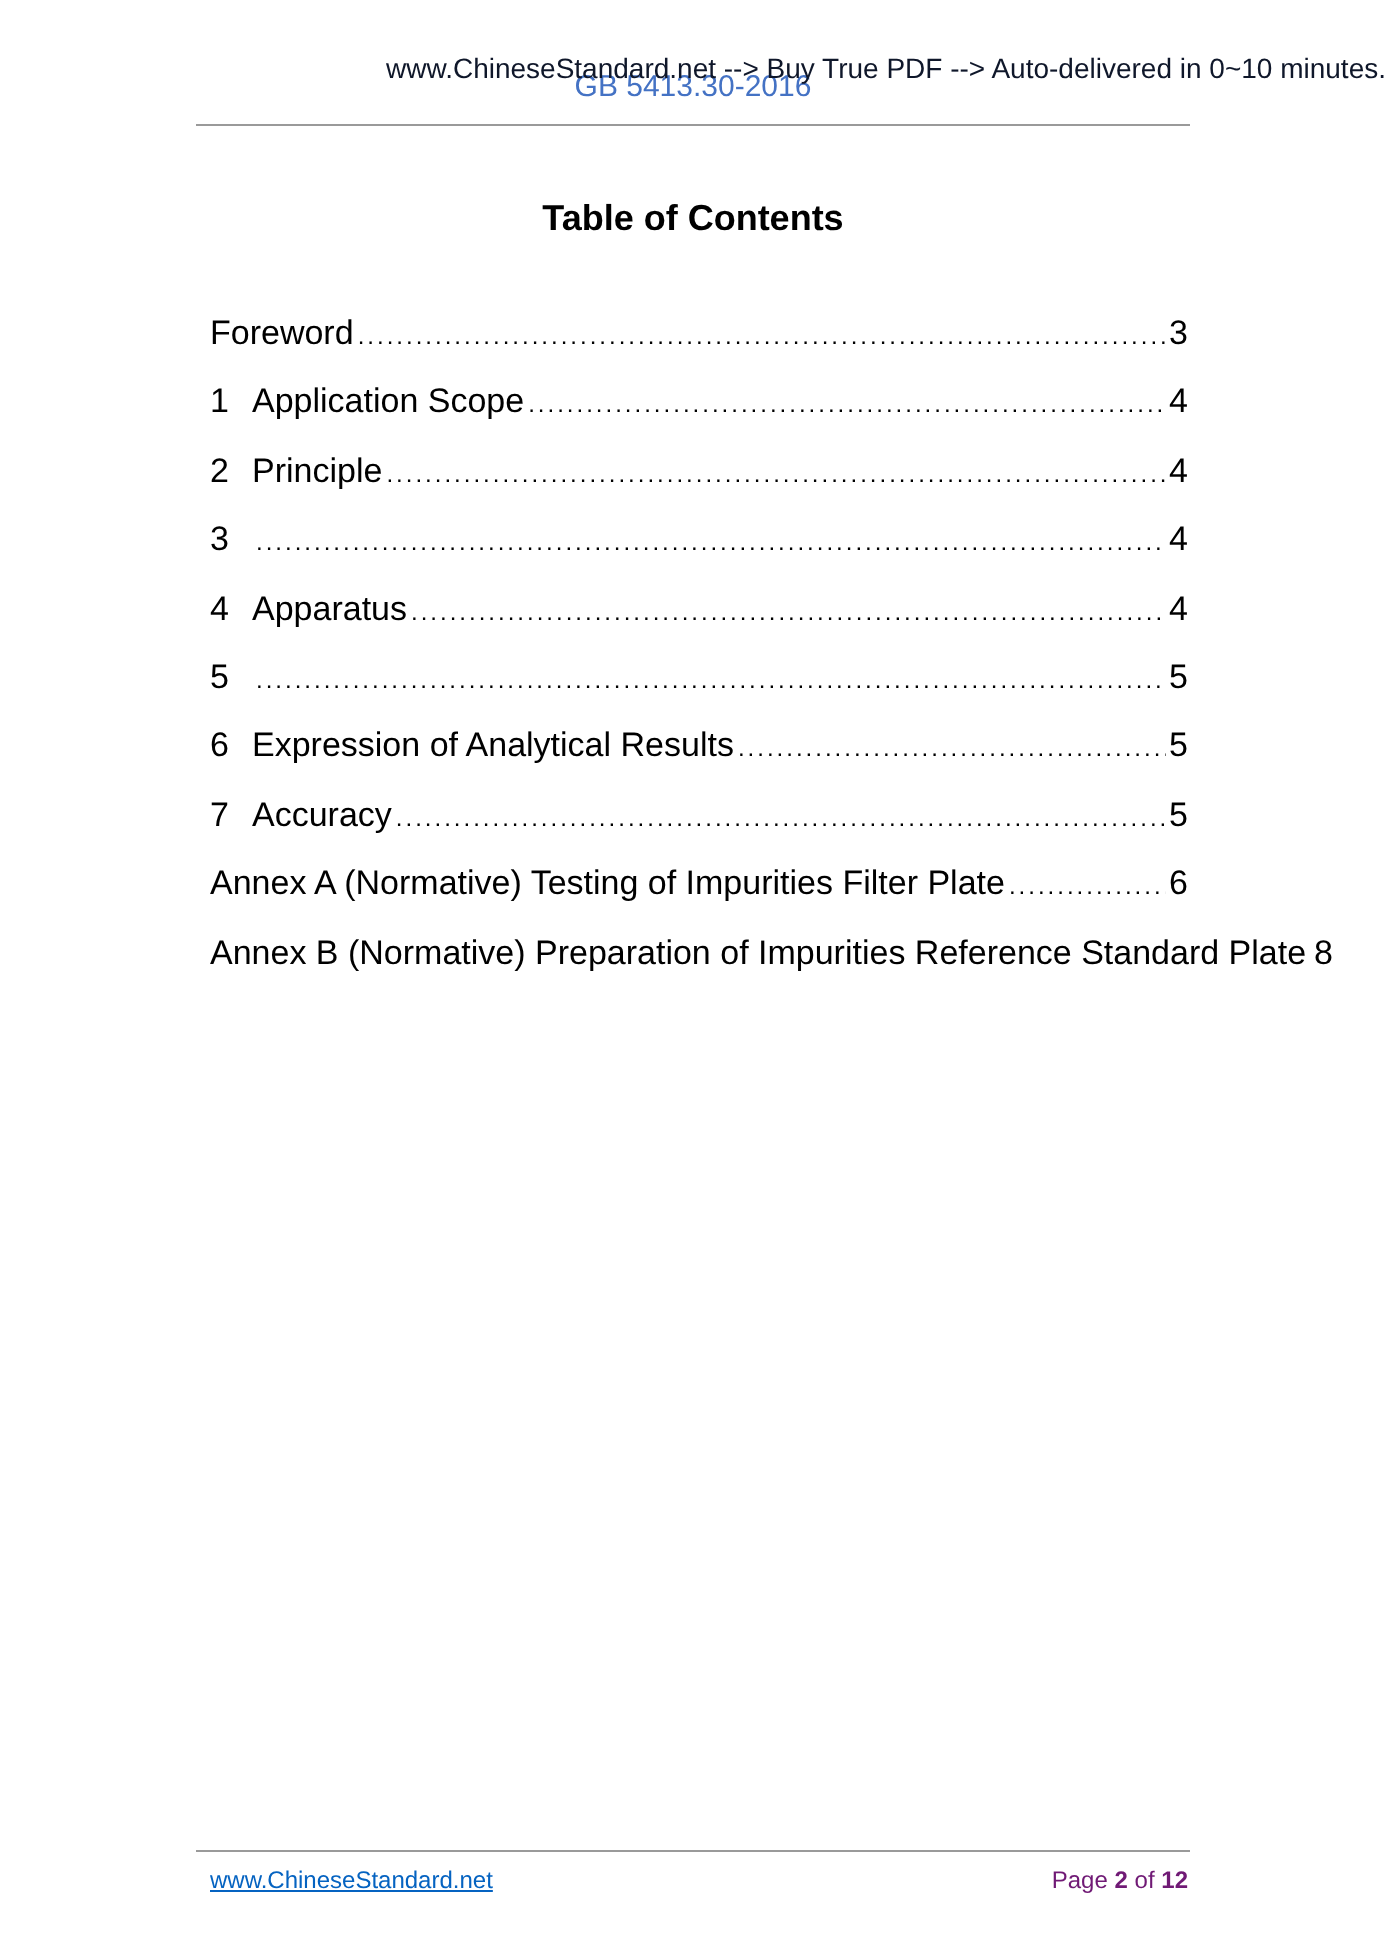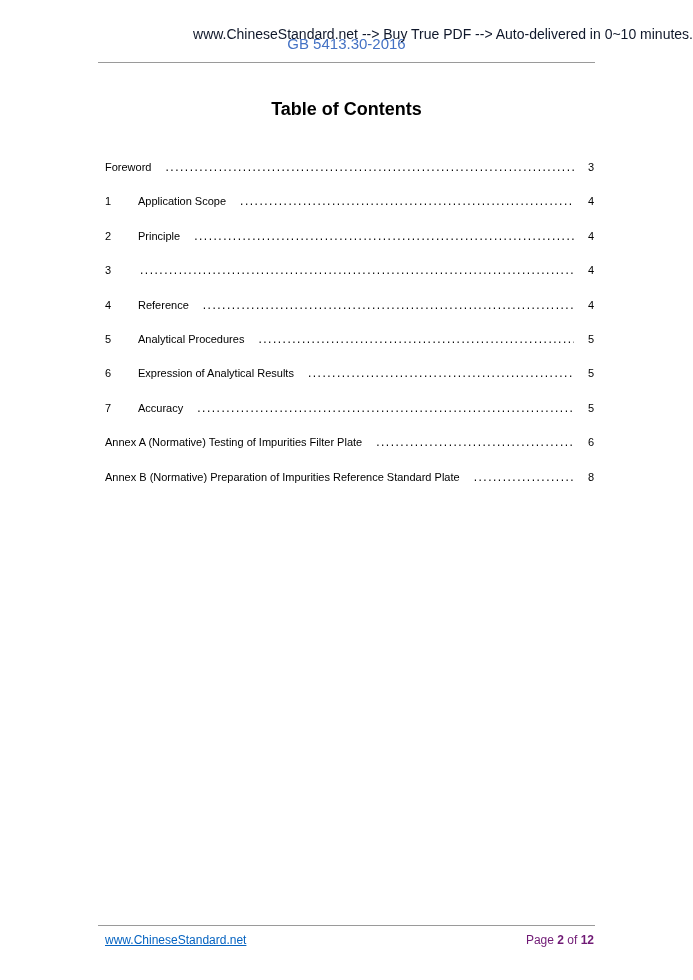--- a/index.html
+++ b/index.html
@@ -60,24 +60,23 @@
   .toc {
     position: absolute;
     top: 150px;
     left: 105px;
     right: 99px;
   }
   .toc-row {
     display: flex;
     align-items: center;
     height: 34.4px;
-    font-size: 11px;
+    font-size: 17px;
     line-height: 34.4px;
     white-space: nowrap;
-    gap: 12px;
   }
   .toc-num {
     width: 21px;
     flex: 0 0 21px;
   }
   .toc-num:empty { display: none; }
   .toc-label {
     flex: 0 0 auto;
   }
   .toc-leader {
@@ -156,28 +155,27 @@
     </div>
 
     <div class="toc-row">
       <span class="toc-num">3</span>
       <span class="toc-leader"></span>
       <span class="toc-page">4</span>
     </div>
 
     <div class="toc-row">
       <span class="toc-num">4</span>
-      <span class="toc-label">Reference</span>
+      <span class="toc-label">Apparatus</span>
       <span class="toc-leader"></span>
       <span class="toc-page">4</span>
     </div>
 
     <div class="toc-row">
       <span class="toc-num">5</span>
-      <span class="toc-label">Analytical Procedures</span>
       <span class="toc-leader"></span>
       <span class="toc-page">5</span>
     </div>
 
     <div class="toc-row">
       <span class="toc-num">6</span>
       <span class="toc-label">Expression of Analytical Results</span>
       <span class="toc-leader"></span>
       <span class="toc-page">5</span>
     </div>

